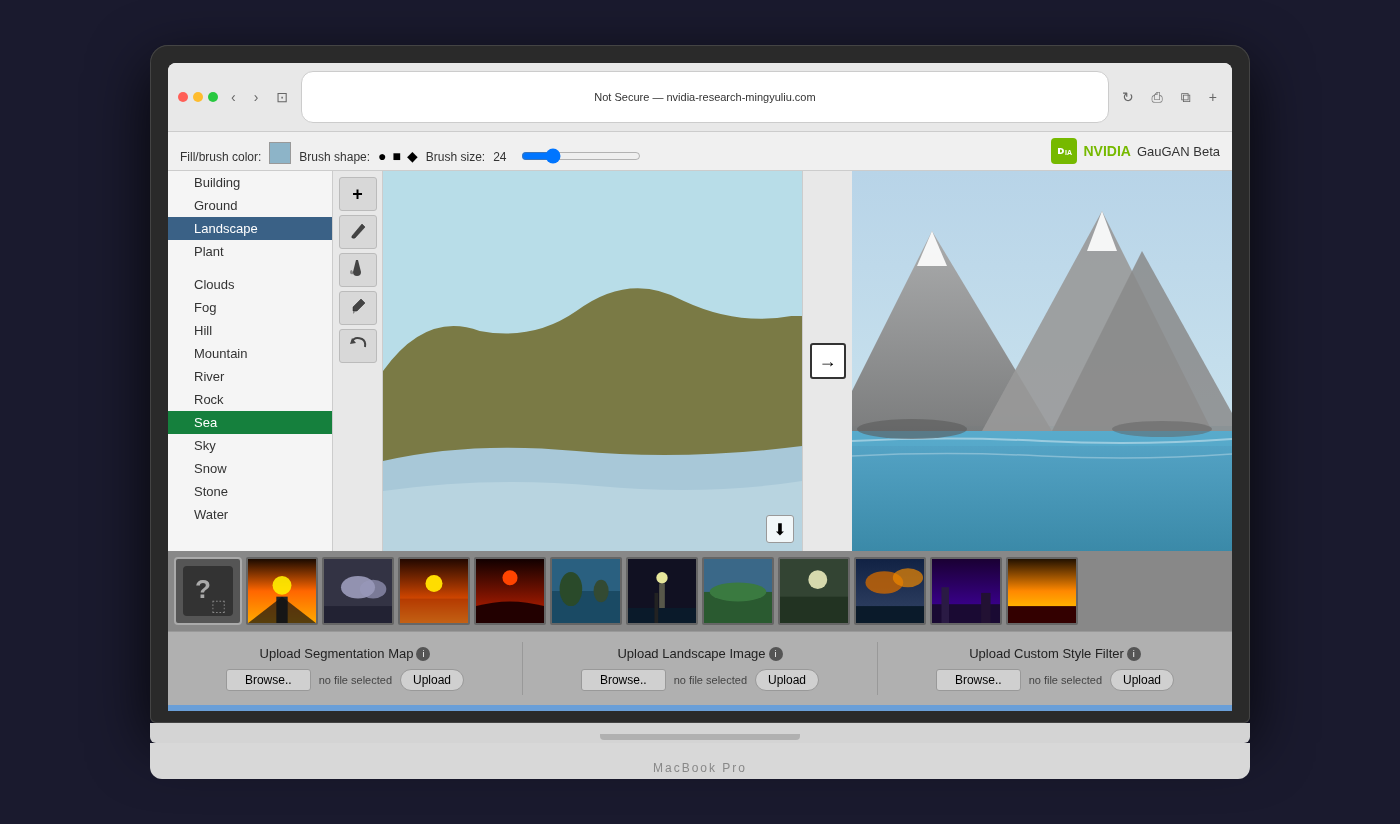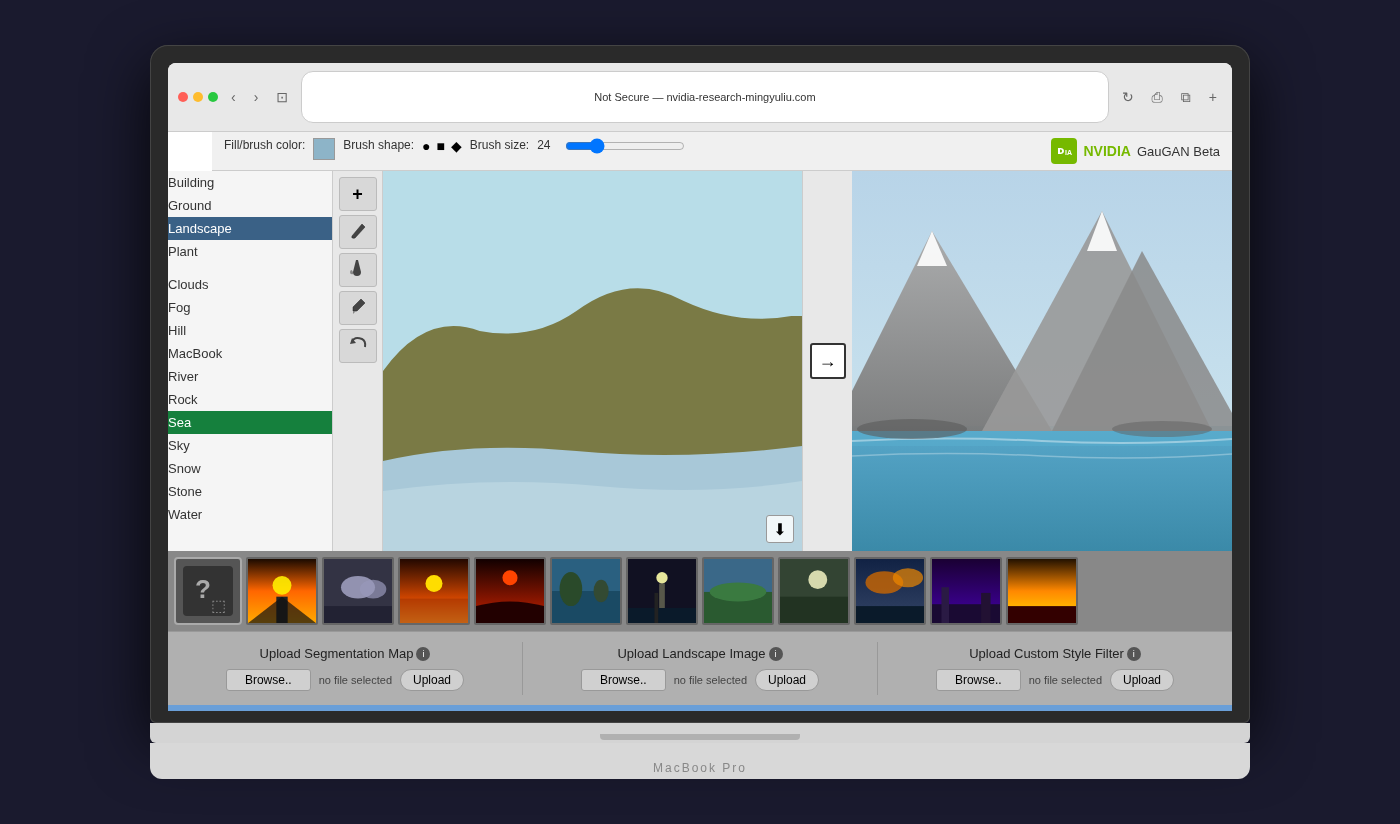--- a/index.html
+++ b/index.html
@@ -59,23 +59,22 @@
     }
     .browser-action-btn {
       background: none; border: none; font-size: 14px; color: #666; cursor: pointer; padding: 2px 5px;
     }
     
     .app-toolbar {
       background: #f0f0f0;
       border-bottom: 1px solid #ccc;
       padding: 6px 12px;
       display: flex;
-      align-items: flex-start;
+      align-items: flex-end;
       gap: 8px;
-      margin-left: 44px;
     }
     .toolbar-label {
       font-size: 12px;
       color: #333;
     }
     .color-swatch {
       width: 22px; height: 22px;
       background: #8db4c8;
       border: 1px solid #999;
       cursor: pointer;
@@ -108,21 +107,21 @@
       background: #d4d4d4;
     }
     
     .sidebar {
       width: 165px;
       background: #f5f5f5;
       border-right: 1px solid #ccc;
       font-size: 13px;
     }
     .sidebar-item {
-      padding: 4px 0;
+      padding: 4px 26px;
       cursor: pointer;
       color: #333;
     }
     .sidebar-item.active {
       background: #3a6186;
       color: #fff;
     }
     .sidebar-divider { height: 10px; }
     
     .tools-panel {
@@ -377,21 +376,21 @@
 
         <div class="sidebar">
           <div class="sidebar-item">Building</div>
           <div class="sidebar-item">Ground</div>
           <div class="sidebar-item active">Landscape</div>
           <div class="sidebar-item">Plant</div>
           <div class="sidebar-divider"></div>
           <div class="sidebar-item">Clouds</div>
           <div class="sidebar-item">Fog</div>
           <div class="sidebar-item">Hill</div>
-          <div class="sidebar-item">MacBook</div>
+          <div class="sidebar-item">Mountain</div>
           <div class="sidebar-item">River</div>
           <div class="sidebar-item">Rock</div>
           <div class="sidebar-item active" style="background:#15803d; color:#fff;">Sea</div>
           <div class="sidebar-item">Sky</div>
           <div class="sidebar-item">Snow</div>
           <div class="sidebar-item">Stone</div>
           <div class="sidebar-item">Water</div>
         </div>
 
         <div class="tools-panel">

